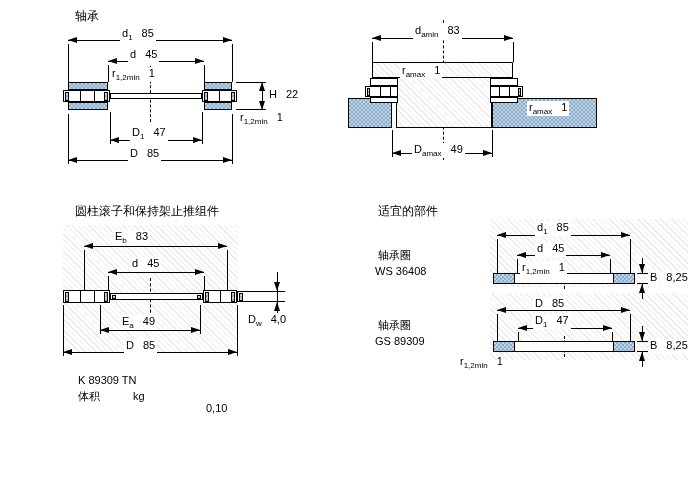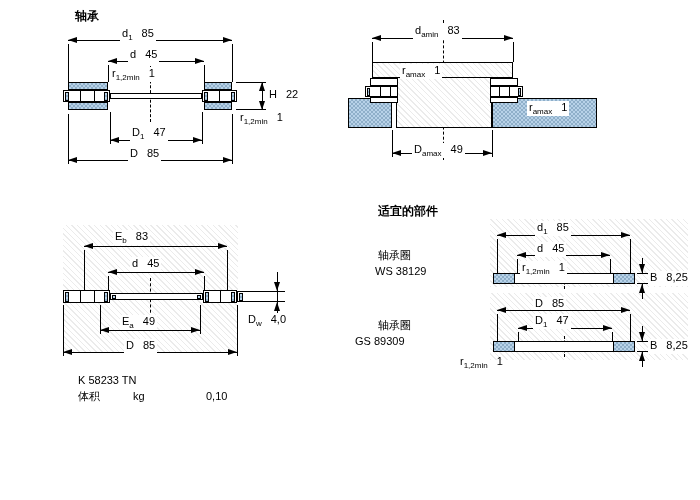--- a/index.html
+++ b/index.html
@@ -19,21 +19,21 @@
   .dimv{position:absolute;width:1px;background:#000;}
   .dimh i,.dimv i{position:absolute;width:0;height:0;border-style:solid;border-color:transparent;display:block;}
   .dimh .al{left:0;top:-3px;border-width:3px 9px 3px 0;border-right-color:#000;}
   .dimh .ar{right:0;top:-3px;border-width:3px 0 3px 9px;border-left-color:#000;}
   .dimv .au{top:0;left:-3px;border-width:0 3px 9px 3px;border-bottom-color:#000;}
   .dimv .ad{bottom:0;left:-3px;border-width:9px 3px 0 3px;border-top-color:#000;}
   .cl{position:absolute;width:0;border-left:1px dashed #000;}
   .dlbl{position:absolute;font-size:11px;line-height:13px;white-space:nowrap;background:#fff;padding:0 2px;z-index:6;}
   .dlbl sub{font-size:8px;line-height:1;}
   .dlbl .v{margin-left:9px;}
-  .ttl{position:absolute;font-size:12px;font-weight:bold;white-space:nowrap;z-index:6;}
+  .ttl{position:absolute;font-size:12px;font-weight:normal;white-space:nowrap;z-index:6;}
   .txt{position:absolute;font-size:11px;line-height:13px;white-space:nowrap;z-index:6;}
   .z1{z-index:1}.z2{z-index:2}
 </style>
 </head>
 <body>
 
 <div id="canvas">
 
   <div class="ttl" style="left:75px;top:8px">轴承</div>
 
@@ -134,20 +134,21 @@
   <div class="pbox z2" style="left:490px;top:97px;width:28px;height:6px"></div>
 
   <div class="ext" style="left:392px;top:130px;width:1px;height:27px"></div>
   <div class="ext" style="left:492px;top:130px;width:1px;height:27px"></div>
   <div class="dimh" style="left:392px;top:153px;width:100px">
       <i class="al"></i>
       <i class="ar"></i>
     </div>
   <div class="dlbl" style="left:412px;top:143px"><span>D</span><sub>amax</sub><span class="v">49</span></div>
 
+  <div class="ttl" style="left:75px;top:203px">圆柱滚子和保持架止推组件</div>
   <div class="lhatch" style="left:63px;top:225px;width:175px;height:128px;z-index:0"></div>
 
   <div class="dlbl" style="left:113px;top:230px"><span>E</span><sub>b</sub><span class="v">83</span></div>
   <div class="dimh" style="left:84px;top:246px;width:143px">
       <i class="al"></i>
       <i class="ar"></i>
     </div>
   <div class="ext" style="left:84px;top:250px;width:1px;height:40px"></div>
   <div class="ext" style="left:227px;top:250px;width:1px;height:40px"></div>
 
@@ -199,29 +200,29 @@
     </div>
 
   <div class="dlbl" style="left:124px;top:339px"><span>D</span><sub></sub><span class="v">85</span></div>
   <div class="ext" style="left:63px;top:305px;width:1px;height:51px"></div>
   <div class="ext" style="left:237px;top:305px;width:1px;height:51px"></div>
   <div class="dimh" style="left:63px;top:352px;width:174px">
       <i class="al"></i>
       <i class="ar"></i>
     </div>
 
-  <div class="txt" style="left:78px;top:374px">K 58233 TN</div>
+  <div class="txt" style="left:78px;top:374px">K 89309 TN</div>
   <div class="txt" style="left:78px;top:390px">体积</div>
   <div class="txt" style="left:133px;top:390px">kg</div>
-  <div class="txt" style="left:206px;top:390px">0,10</div>
+  <div class="txt" style="left:206px;top:402px">0,10</div>
 
   <div class="ttl" style="left:378px;top:203px">适宜的部件</div>
 
   <div class="txt" style="left:378px;top:249px">轴承圈</div>
-  <div class="txt" style="left:375px;top:265px">WS 38129</div>
+  <div class="txt" style="left:375px;top:265px">WS 36408</div>
 
   <div class="lhatch" style="left:490px;top:219px;width:198px;height:68px;z-index:0"></div>
   <div class="dlbl" style="left:535px;top:221px"><span>d</span><sub>1</sub><span class="v">85</span></div>
   <div class="dimh" style="left:497px;top:235px;width:133px">
       <i class="al"></i>
       <i class="ar"></i>
     </div>
   <div class="ext" style="left:497px;top:239px;width:1px;height:34px"></div>
   <div class="ext" style="left:630px;top:239px;width:1px;height:34px"></div>
   <div class="dlbl" style="left:535px;top:242px"><span>d</span><sub></sub><span class="v">45</span></div>
@@ -240,21 +241,21 @@
       <i class="ad"></i>
     </div>
   <div class="dimv" style="left:642px;top:284px;height:15px">
       <i class="au"></i>
     </div>
   <div class="ext" style="left:637px;top:273px;width:12px;height:1px"></div>
   <div class="ext" style="left:637px;top:283px;width:12px;height:1px"></div>
   <div class="dlbl" style="left:648px;top:271px"><span>B</span><sub></sub><span class="v">8,25</span></div>
 
   <div class="txt" style="left:378px;top:319px">轴承圈</div>
-  <div class="txt" style="left:355px;top:335px">GS 89309</div>
+  <div class="txt" style="left:375px;top:335px">GS 89309</div>
 
   <div class="lhatch" style="left:490px;top:293px;width:198px;height:67px;z-index:0"></div>
   <div class="dlbl" style="left:533px;top:297px"><span>D</span><span class="v">85</span></div>
   <div class="dimh" style="left:497px;top:310px;width:133px">
       <i class="al"></i>
       <i class="ar"></i>
     </div>
   <div class="ext" style="left:497px;top:314px;width:1px;height:27px"></div>
   <div class="ext" style="left:630px;top:314px;width:1px;height:27px"></div>
   <div class="dlbl" style="left:533px;top:314px"><span>D</span><sub>1</sub><span class="v">47</span></div>

